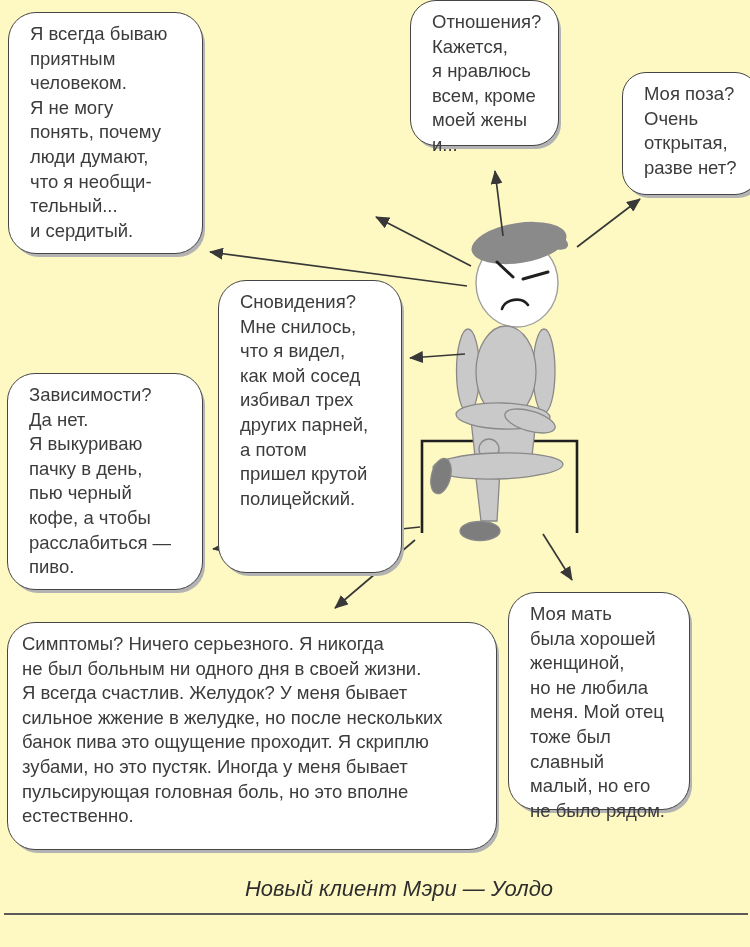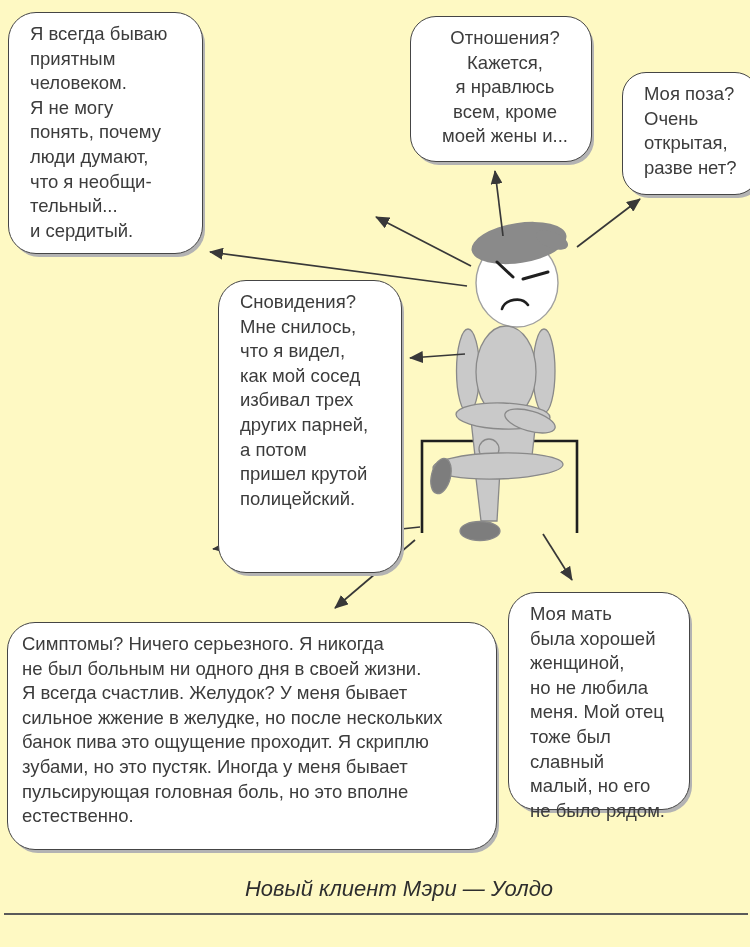--- a/index.html
+++ b/index.html
@@ -106,38 +106,46 @@
 
   <div class="bubble" style="left:8px;   top:12px;  width:195px; height:242px;">Я всегда бываю
 приятным
 человеком.
 Я не могу
 понять, почему
 люди думают,
 что я необщи-
 тельный...
 и сердитый.</div>
-  <div class="bubble" style="left:410px; top:16px;  width:182px; height:146px; border-radius:26px;text-align:center;">Отношения?
+  <div class="bubble" style="left:410px; top:0;  width:149px; height:146px; border-radius:26px;">Отношения?
 Кажется,
 я нравлюсь
 всем, кроме
 моей жены и...</div>
   <div class="bubble" style="left:583px; top:72px;  width:137px; height:123px; border-radius:24px;margin-left:39px;">Моя поза?
 Очень
 открытая,
 разве нет?</div>
   <div class="bubble" style="left:218px; top:280px; width:184px; height:293px;">Сновидения?
 Мне снилось,
 что я видел,
 как мой сосед
 избивал трех
 других парней,
 а потом
 пришел крутой
 полицейский.</div>
+  <div class="bubble" style="left:7px;   top:373px; width:196px; height:217px;">Зависимости?
+Да нет.
+Я выкуриваю
+пачку в день,
+пью черный
+кофе, а чтобы
+расслабиться —
+пиво.</div>
   <div class="bubble" style="left:7px;   top:622px; width:490px; height:228px;padding-left:14px;">Симптомы? Ничего серьезного. Я никогда
 не был больным ни одного дня в своей жизни.
 Я всегда счастлив. Желудок? У меня бывает
 сильное жжение в желудке, но после нескольких
 банок пива это ощущение проходит. Я скриплю
 зубами, но это пустяк. Иногда у меня бывает
 пульсирующая головная боль, но это вполне
 естественно.</div>
   <div class="bubble" style="left:508px; top:592px; width:182px; height:218px;">Моя мать
 была хорошей

